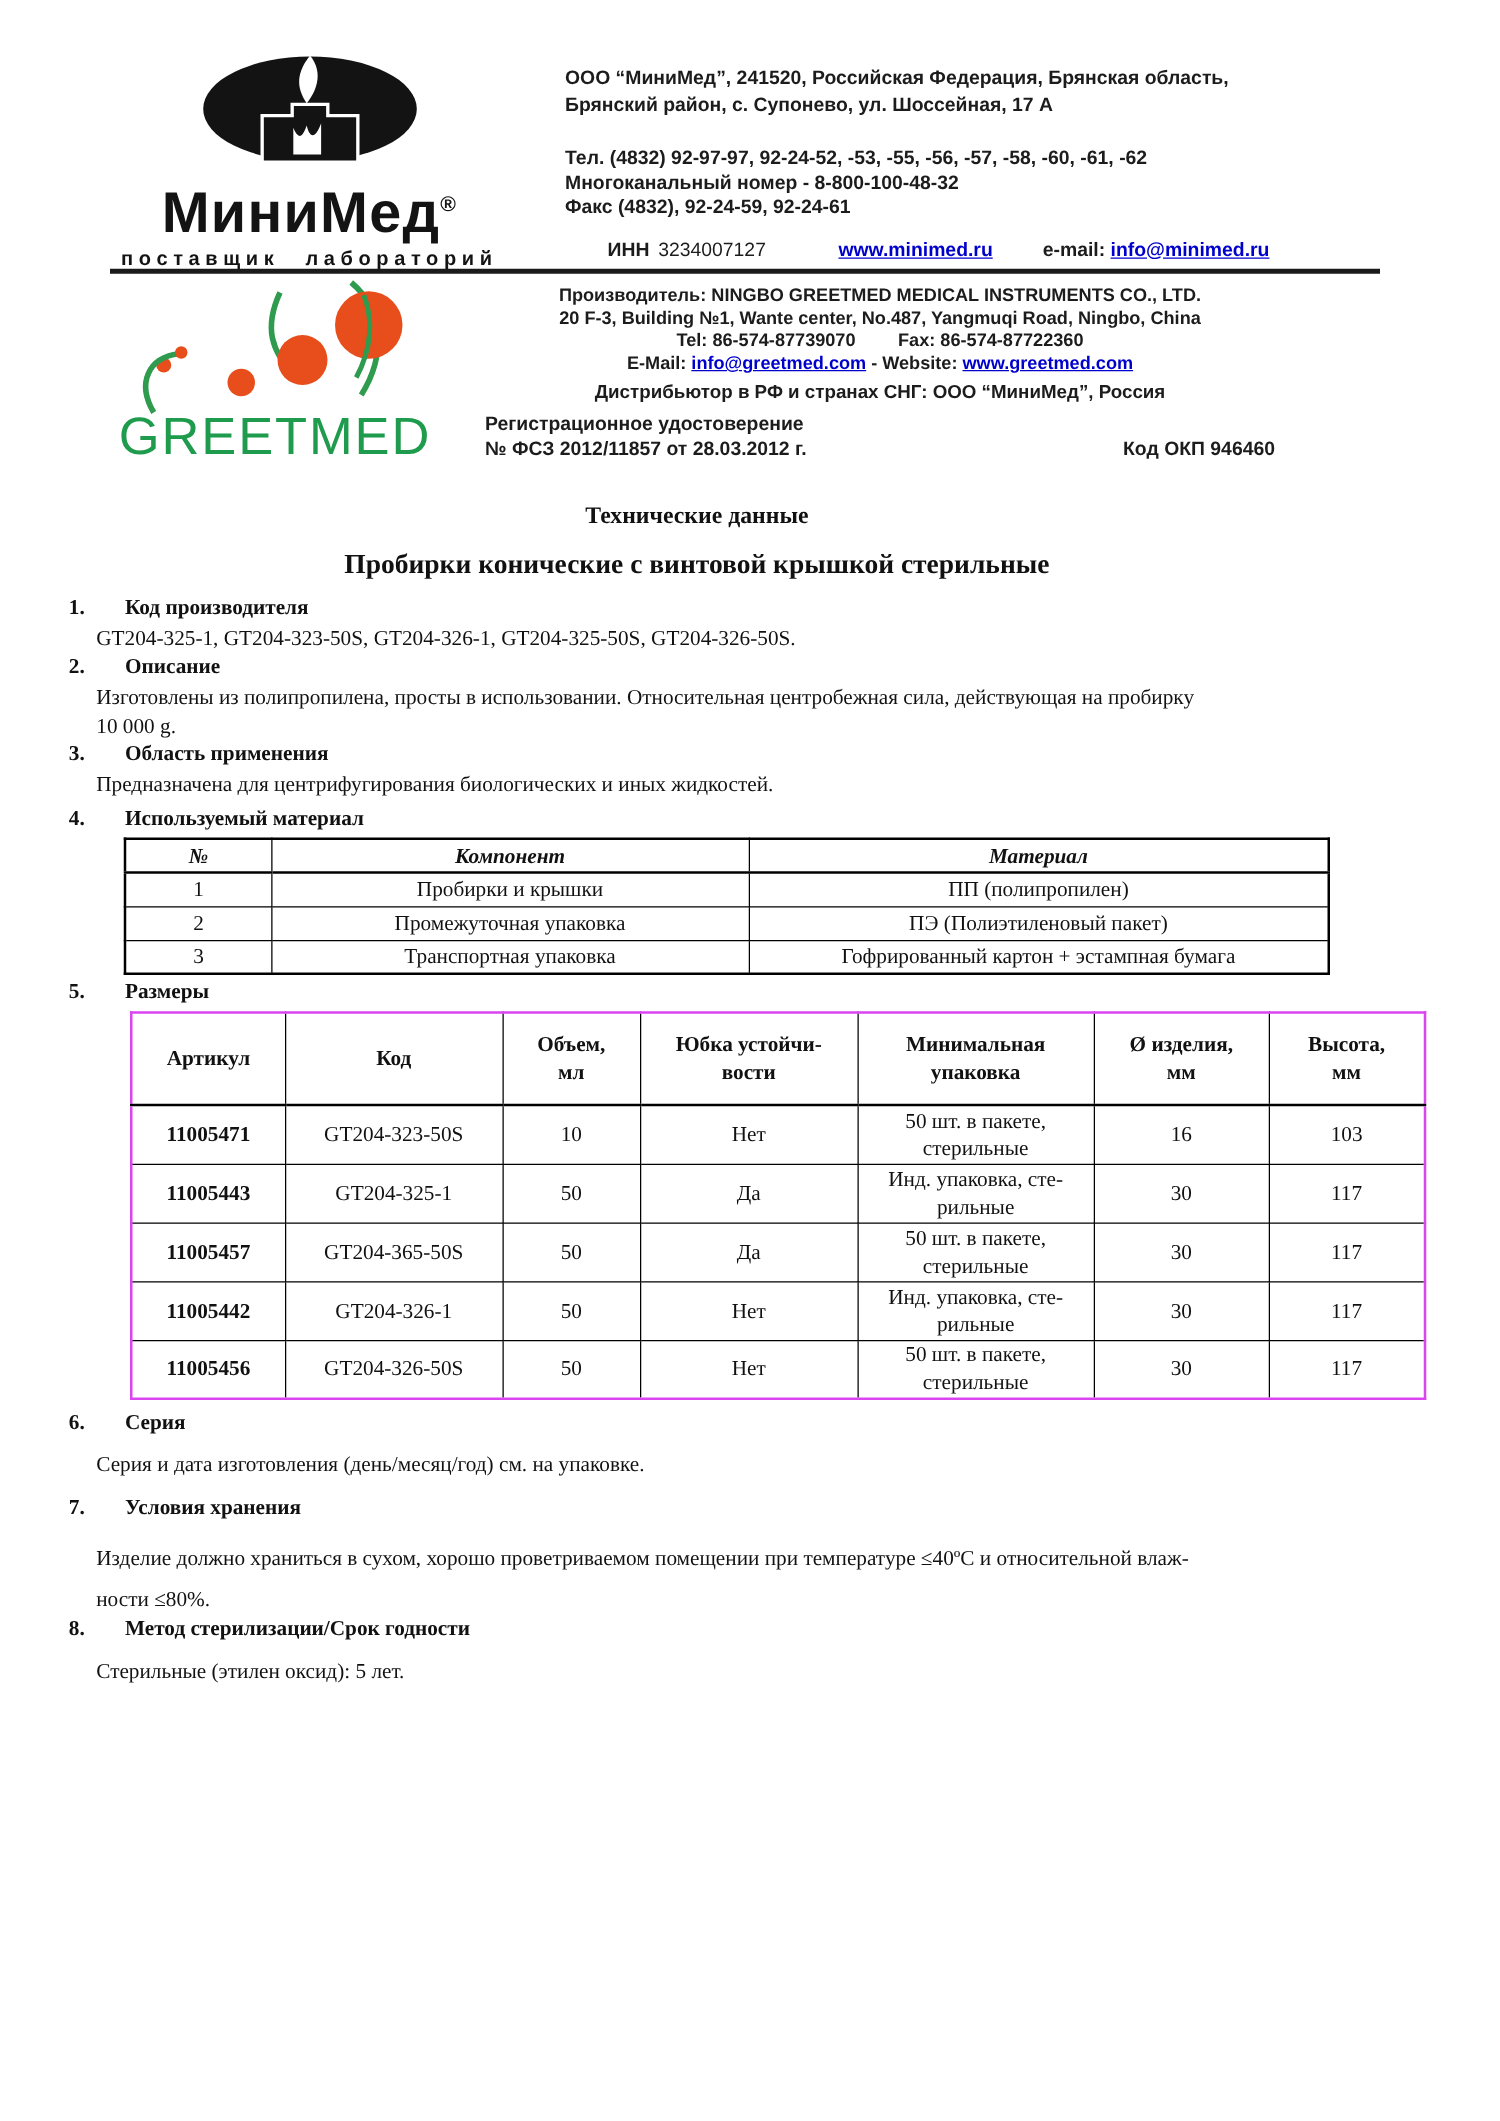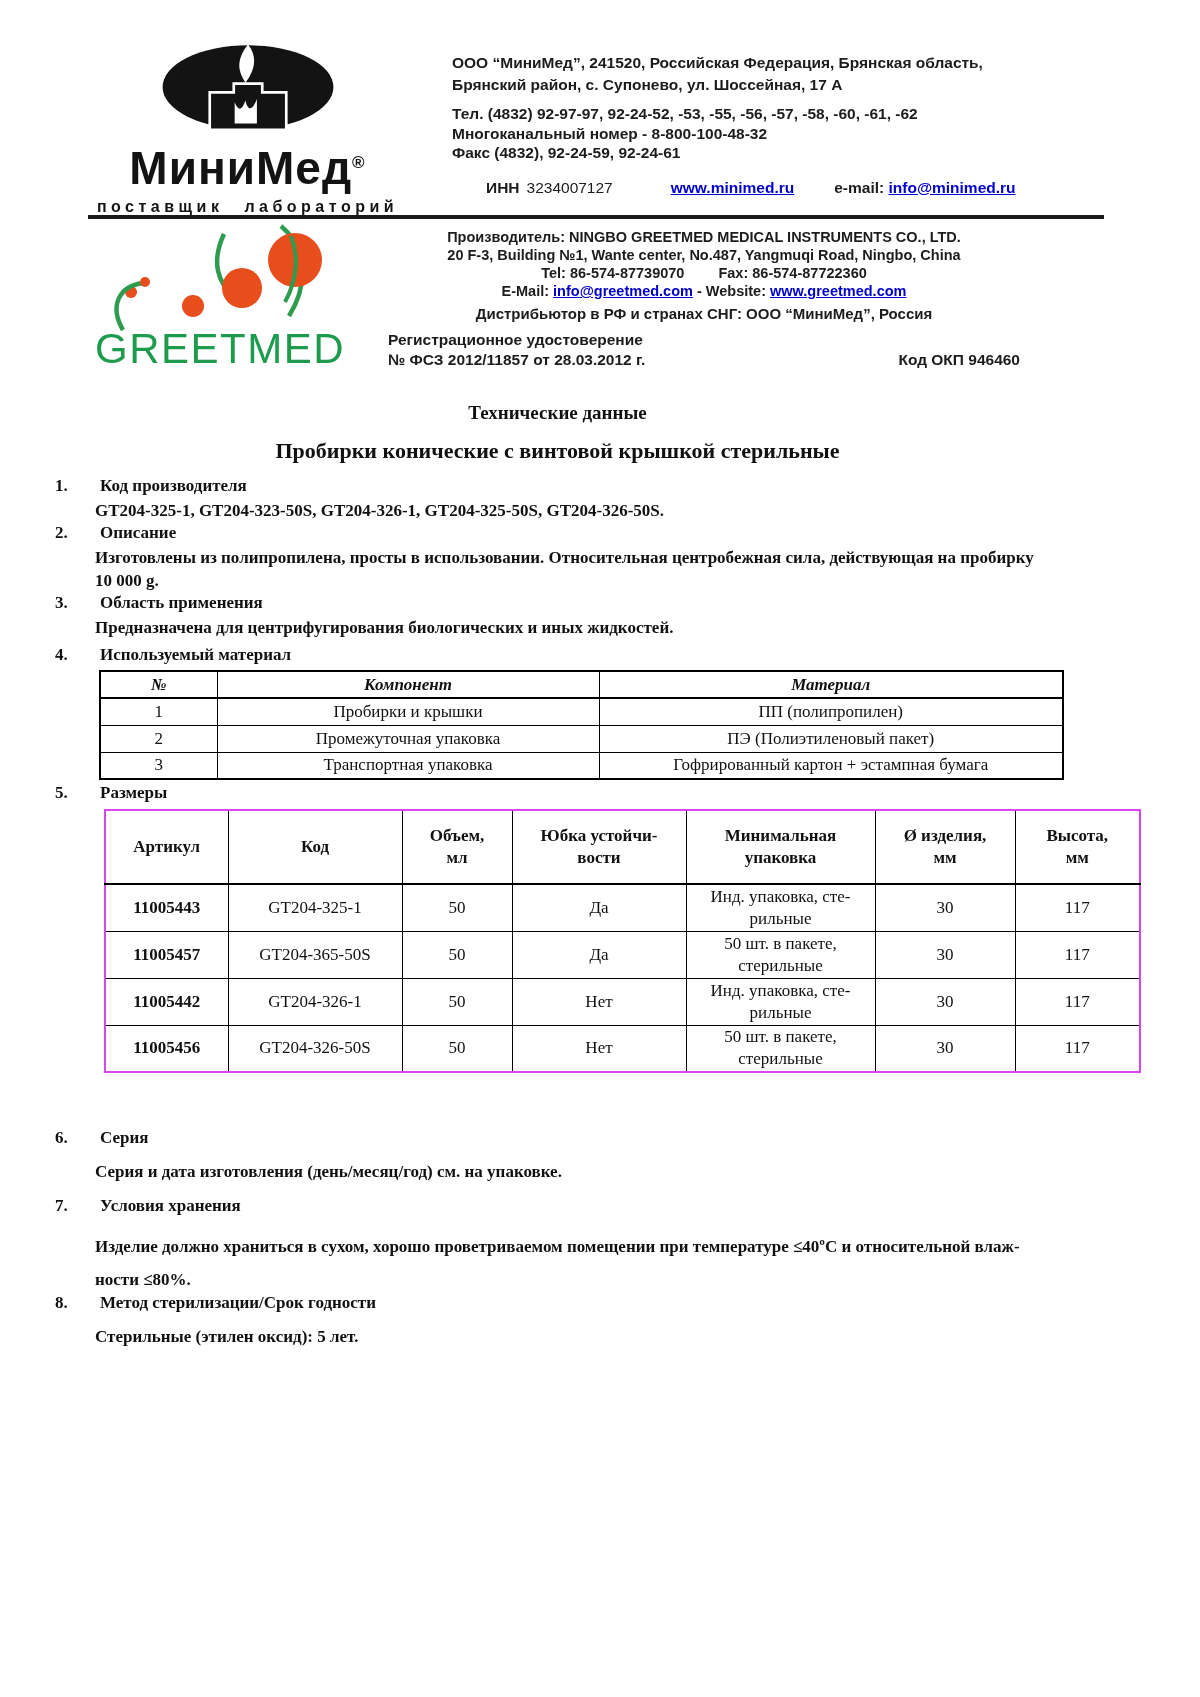--- a/index.html
+++ b/index.html
@@ -10,21 +10,21 @@
     font-family:"Liberation Serif", serif; color:#111;
   }
   
   .minimed-logo { position:absolute; left:90px; top:42px; width:315px; text-align:center; color:#131313; }
   .minimed-logo .brandline { font-family:"Liberation Sans", sans-serif; font-weight:900; font-size:46px; line-height:46px; letter-spacing:1px; margin-top:2px; }
   .minimed-logo .brandline sup { font-size:17px; vertical-align:super; font-weight:bold; }
   .minimed-logo .tagline { font-family:"Liberation Sans", sans-serif; font-weight:bold; font-size:16px; letter-spacing:4.5px; word-spacing:12px; margin-top:7px; }
   
   .hdr-right { position:absolute; left:452px; top:52px; width:640px; font-family:"Liberation Sans", sans-serif; font-weight:bold; font-size:15.5px; color:#1c1c1c; }
   .hdr-right .addr { line-height:21.5px; }
-  .hdr-right .phones { margin-top:9px; line-height:19.5px; }
+  .hdr-right .phones { margin-top:22px; line-height:19.5px; }
   .inn-row { margin-top:16px; display:flex; align-items:baseline; padding-left:34px; }
   .inn-row .inn-val { font-weight:normal; margin-left:7px; }
   .inn-row .gap1 { width:58px; } .inn-row .gap2 { width:40px; }
   a.doclink, .doclink { color:#0000cd; text-decoration:underline; font-weight:bold; cursor:pointer; }
   
   .divider { position:absolute; left:88px; top:215px; width:1016px; height:4px; background:#1a1a1a; }
   
   .greetmed-logo { position:absolute; left:95px; top:222px; width:270px; height:150px; }
   
   .mfr { position:absolute; left:388px; top:228px; width:632px; text-align:center;
@@ -36,21 +36,21 @@
              font-family:"Liberation Sans", sans-serif; font-weight:bold; font-size:15.5px; line-height:19.5px; color:#1c1c1c; }
   
   .centerwrap { position:absolute; left:55px; width:1005px; text-align:center; }
   .doc-title { top:402px; font-size:19px; font-weight:bold; }
   .doc-subtitle { top:438px; font-size:22px; font-weight:bold; }
   
   .sec { position:absolute; left:55px; width:1060px; font-size:17px; }
   .sec .headrow { line-height:24px; }
   .sec .num { display:inline-block; width:33px; font-weight:bold; }
   .sec .head { font-weight:bold;margin-left:12px; }
-  .sec .sec-body { margin-left:40px; margin-top:1px; line-height:23px; white-space:pre-line;font-weight:bold; }
+  .sec .sec-body { margin-left:22px; margin-top:1px; line-height:23px; white-space:pre-line; }
   .sec.s6 .sec-body { margin-top:10px; }
   .sec.s7 .sec-body { margin-top:12px; line-height:33px; }
   .sec.s8 .sec-body { margin-top:10px; }
   
   table { border-collapse:collapse; table-layout:fixed; font-family:"Liberation Serif", serif; color:#111; }
   .tbl { position:absolute; }
   .materials { left:99px; top:670px; width:963px; font-size:17px; }
   .materials th { font-weight:bold; font-style:italic; height:27px; }
   .materials td { height:27px; }
   .materials th, .materials td { border:1px solid #000; text-align:center; vertical-align:middle; }
@@ -221,20 +221,30 @@
         <th>Минимальная
 упаковка</th>
         <th>Ø изделия,
 мм</th>
         <th>Высота,
 мм</th>
       </tr>
     </thead>
     <tbody>
       <tr>
+        <td class="art">11005471</td>
+        <td>GT204-323-50S</td>
+        <td>10</td>
+        <td>Нет</td>
+        <td>50 шт. в пакете,
+стерильные</td>
+        <td>16</td>
+        <td>103</td>
+      </tr>
+      <tr>
         <td class="art">11005443</td>
         <td>GT204-325-1</td>
         <td>50</td>
         <td>Да</td>
         <td>Инд. упаковка, сте-
 рильные</td>
         <td>30</td>
         <td>117</td>
       </tr>
       <tr>

